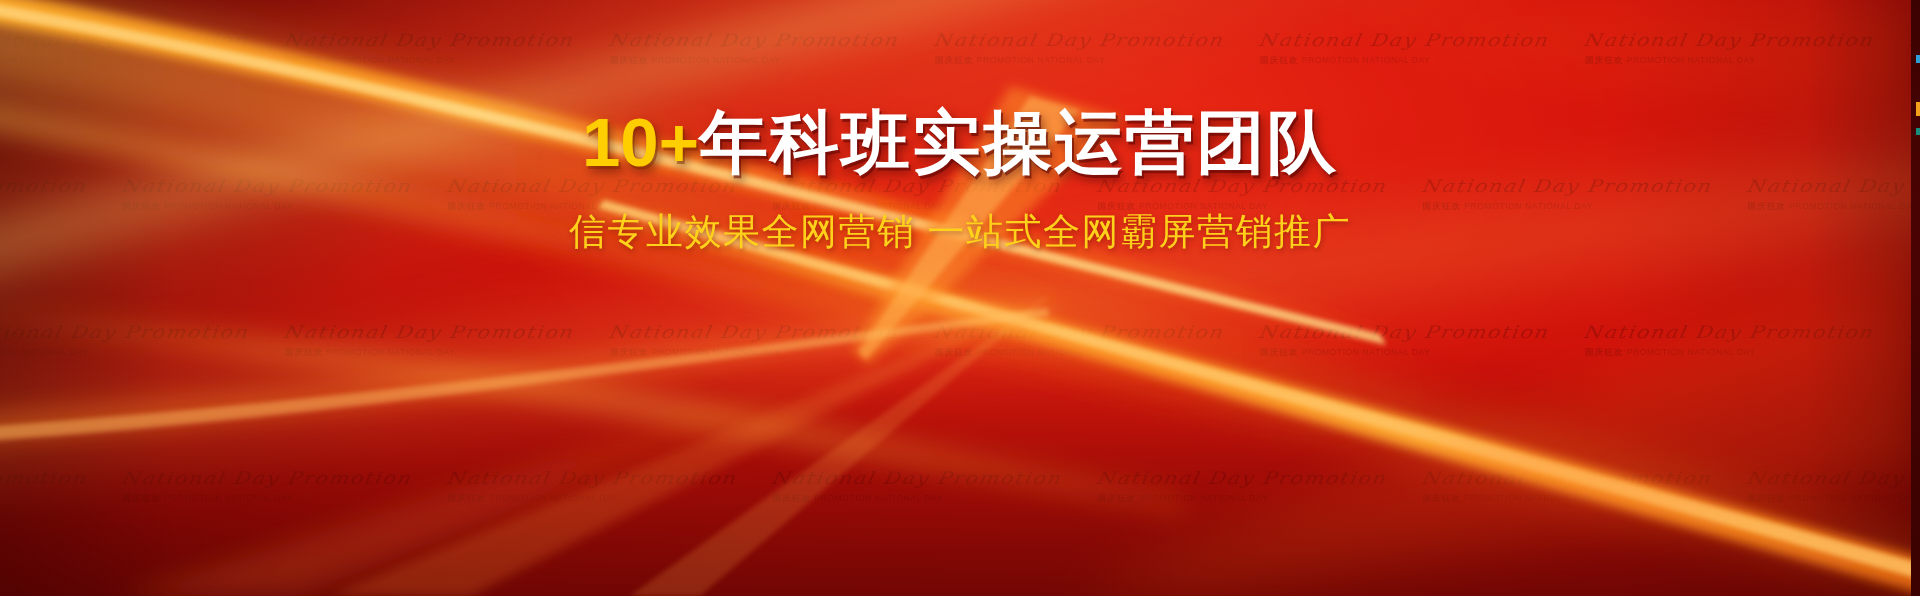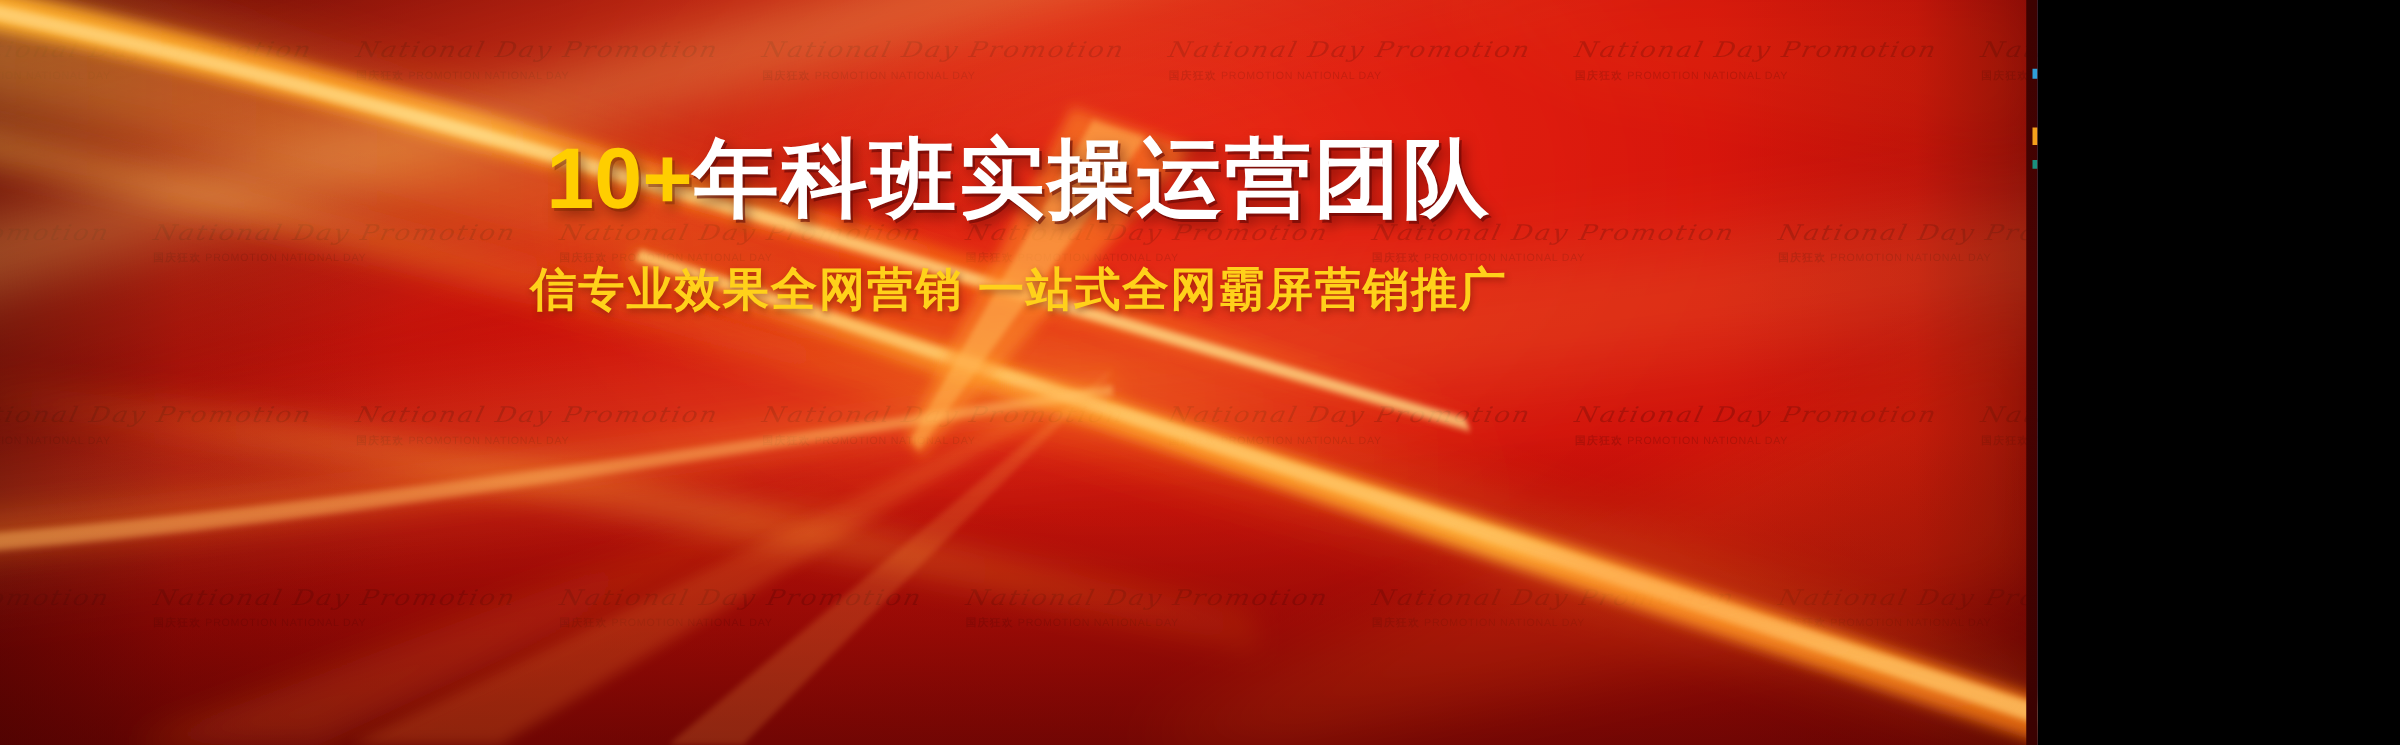--- a/index.html
+++ b/index.html
@@ -6,21 +6,21 @@
     margin: 0;
     padding: 0;
     background: #000;
   }
   body {
     font-family: "Liberation Sans", "DejaVu Sans", sans-serif;
   }
 
   .banner {
     position: relative;
-    width: 1630px;
+    width: 1920px;
     height: 596px;
     overflow: hidden;
     background: #0369a1;
   }
 
   
   .bg-base {
     position: absolute;
     inset: 0;
     background:
@@ -162,21 +162,21 @@
     font-weight: bold;
     letter-spacing: 0px;
     text-shadow:
        2px 3px 0 rgba(120,40,0,0.45),
        4px 6px 10px rgba(70,10,0,0.50);
   }
 
   .subline {
     margin-top: 30px;
     font-size: 37px;
-    font-weight: bold;
+    font-weight: normal;
     letter-spacing: 1.5px;
     white-space: nowrap;
     color: #ffd11a;
     text-shadow: 1px 2px 5px rgba(90,20,0,0.45);
   }
 
   .tagline {
     margin-top: 26px;
     font-size: 25px;
     font-weight: normal;

